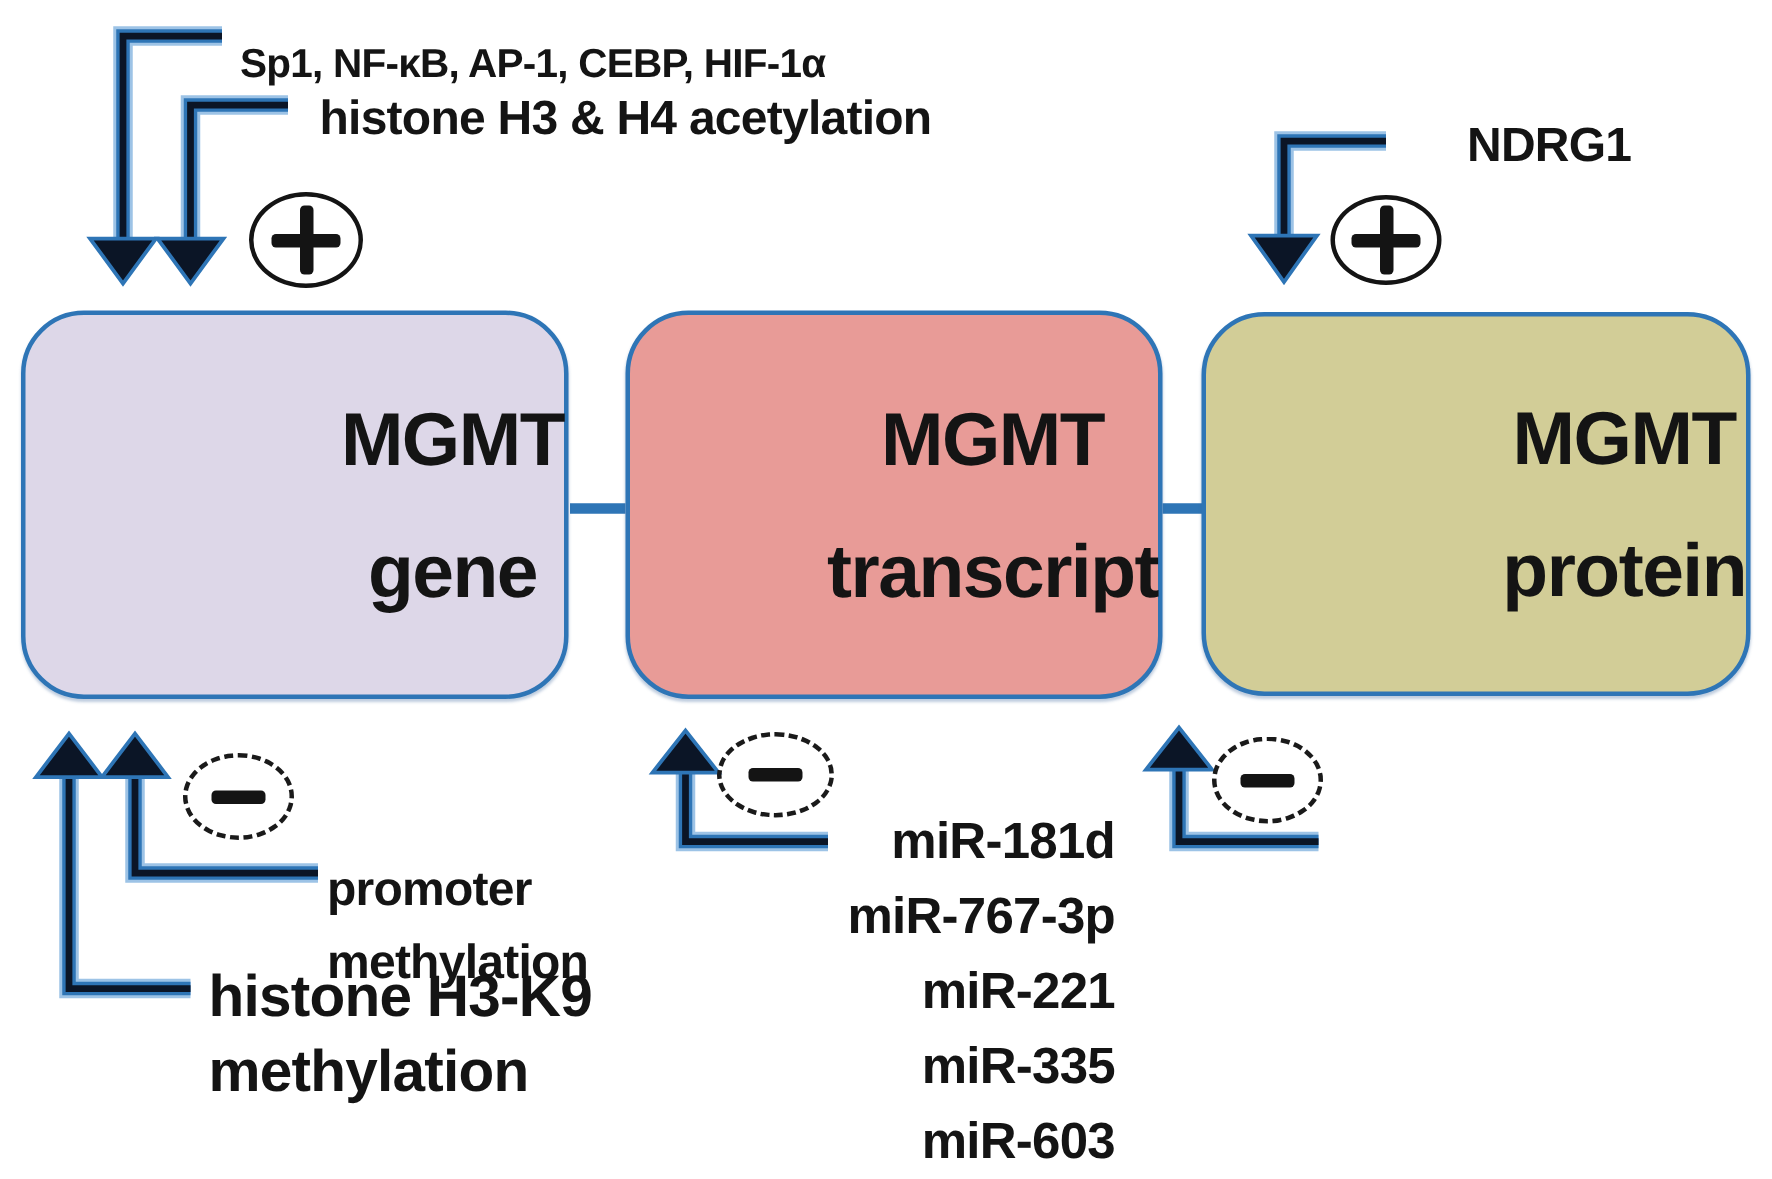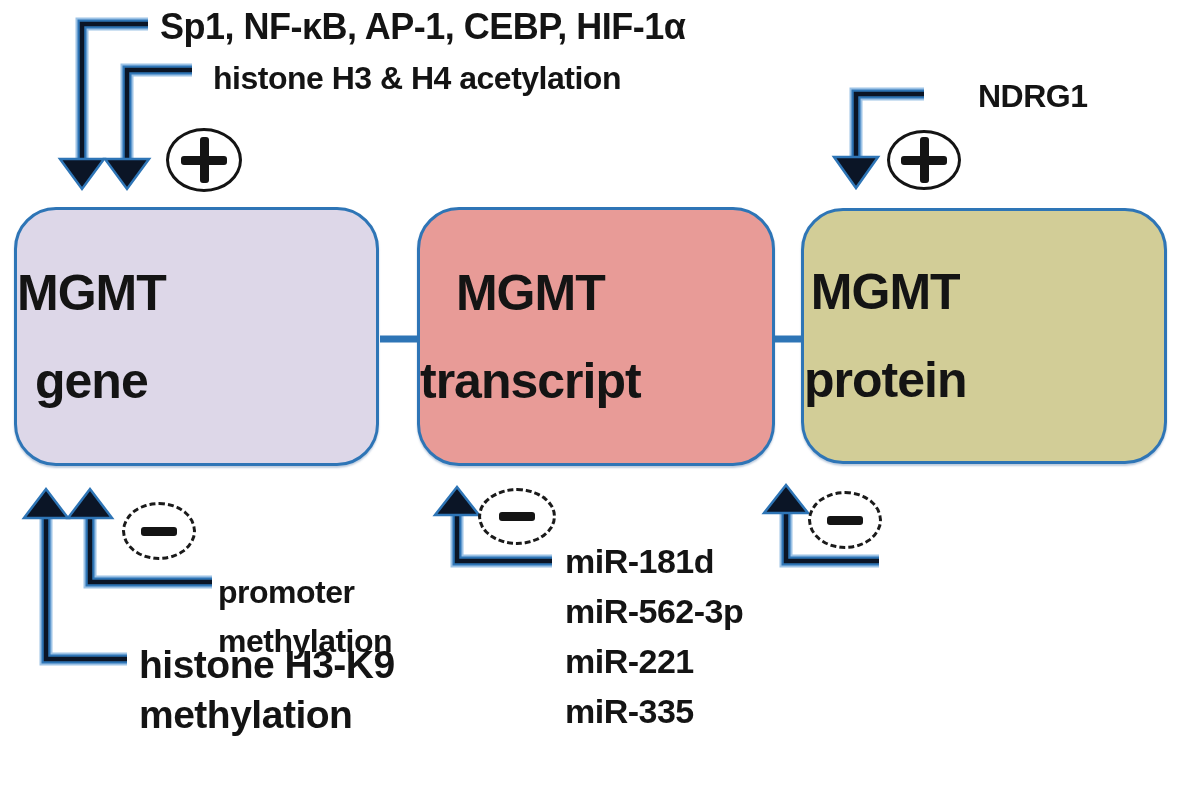--- a/index.html
+++ b/index.html
@@ -10,47 +10,47 @@
     font-family:"Liberation Sans", sans-serif;
     overflow:hidden;
   }
   .layer{position:absolute;left:0;top:0;width:1181px;height:786px;}
 
   
   .ebox{
     position:absolute;
     border:3px solid #2e75b6;
     border-radius:42px;
-    display:flex;align-items:center;justify-content:flex-start;text-align:center;
+    display:flex;align-items:center;justify-content:flex-end;text-align:center;
     box-sizing:border-box;
     box-shadow:0 2px 2px rgba(70,110,160,.35);
   }
   .ebox .ebox-label{
     font-size:50px;font-weight:700;color:#141414;
     line-height:88px;letter-spacing:-1px;white-space:pre-line;
   }
   .box-gene      {left:14px;  top:207px; width:365px; height:259px; background:#ddd7e8;}
   .box-transcript{left:417px; top:207px; width:358px; height:259px; background:#e89b97;}
   .box-protein   {left:801px; top:208px; width:366px; height:256px; background:#d2cd97;}
 
   
   .note{
     position:absolute;
     font-weight:700;color:#141414;letter-spacing:-0.5px;
     white-space:pre-line;
   }
-  .note-tf        {left:160px; top:8px;   font-size:36px; line-height:37px;}
+  .note-tf        {left:160px; top:24px;   font-size:27px; line-height:37px;}
   .note-acetyl    {left:213px; top:60px;  font-size:32px; line-height:37px;}
   .note-ndrg1     {left:945px; top:78px;  font-size:32px; line-height:37px;margin-left:33px;}
   .note-promoter  {left:218px; top:568px; font-size:32px; line-height:49px;}
   .note-histone   {left:139px; top:640px; font-size:39px; line-height:50px;}
   .note-mir648    {left:899px; top:546px; font-size:34px; line-height:38px;}
   .mir-list{
     position:absolute;left:565px;top:536px;
-    font-size:34px;font-weight:700;color:#141414;letter-spacing:-0.5px;
+    font-size:34px;font-weight:700;color:#141414;letter-spacing:-0.5px;text-align:right;
   }
   .mir-list .mir-item{height:50px;line-height:50px;}
 
   
   .sign{
     position:absolute;border-radius:50%;box-sizing:border-box;
     display:flex;align-items:center;justify-content:center;
     background:transparent;
   }
   .sign.solid {border:3.5px solid #141414;}
@@ -165,19 +165,20 @@
   <div class="note note-tf">Sp1, NF-κB, AP-1, CEBP, HIF-1α</div>
   <div class="note note-acetyl">histone H3 &amp; H4 acetylation</div>
   <div class="note note-ndrg1">NDRG1</div>
   <div class="note note-promoter">promoter
 methylation</div>
   <div class="note note-histone">histone H3-K9
 methylation</div>
 
   <div class="mir-list">
     <div class="mir-item">miR-181d</div>
-    <div class="mir-item">miR-562-3p</div>
+    <div class="mir-item">miR-767-3p</div>
     <div class="mir-item">miR-221</div>
     <div class="mir-item">miR-335</div>
+    <div class="mir-item">miR-603</div>
   </div>
 
 
 </div>
 
 </body></html>

